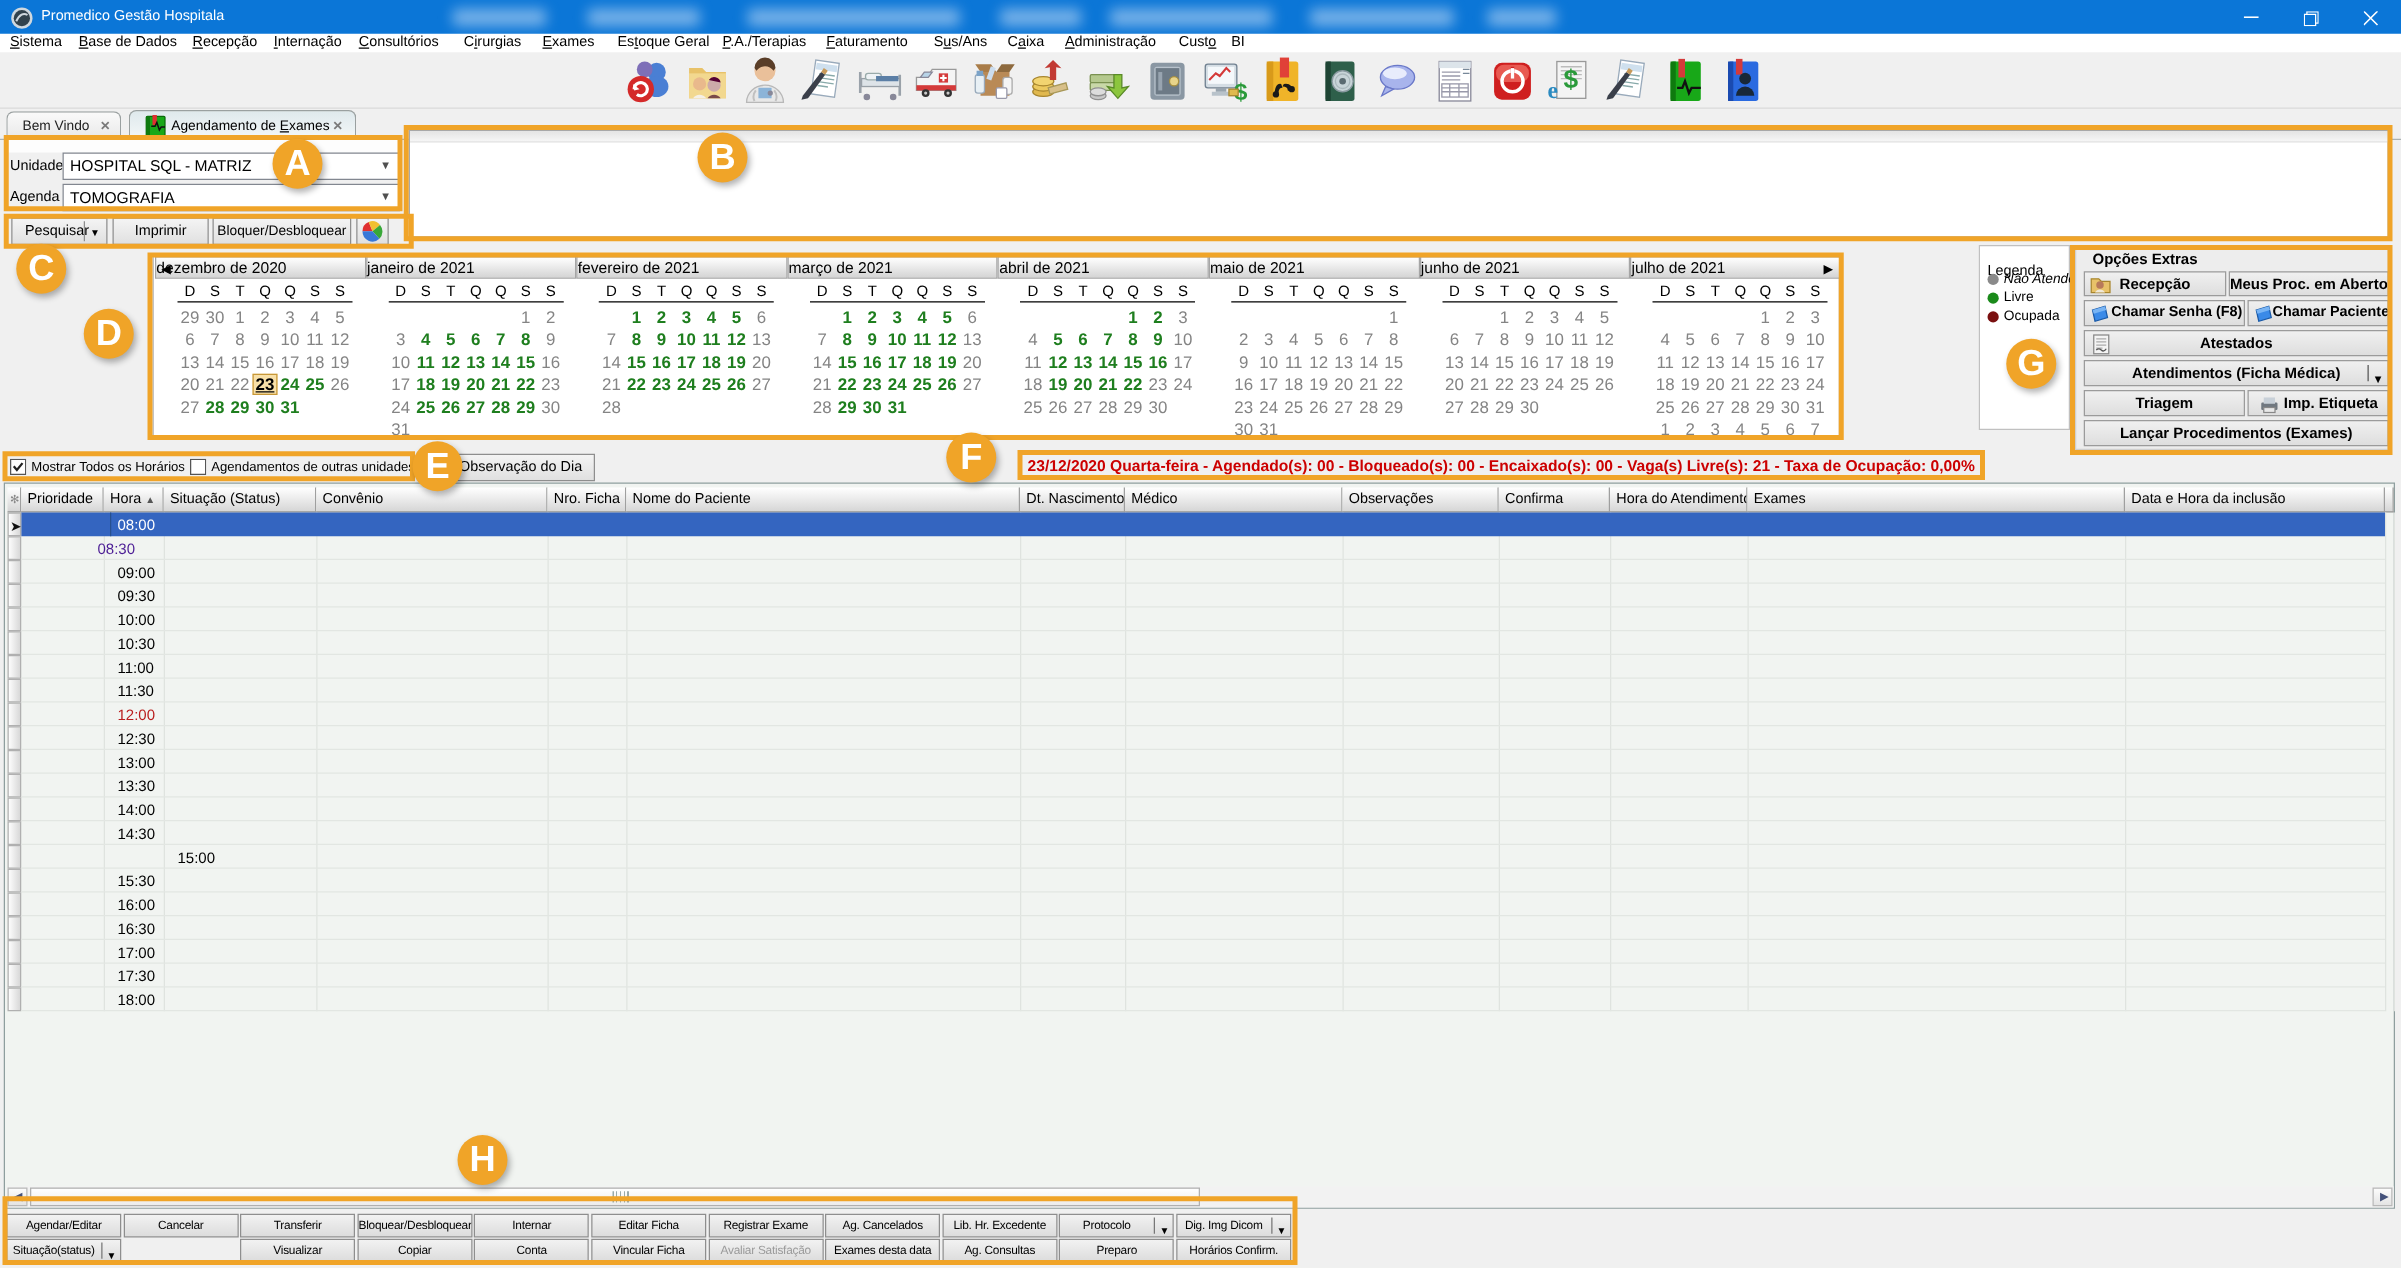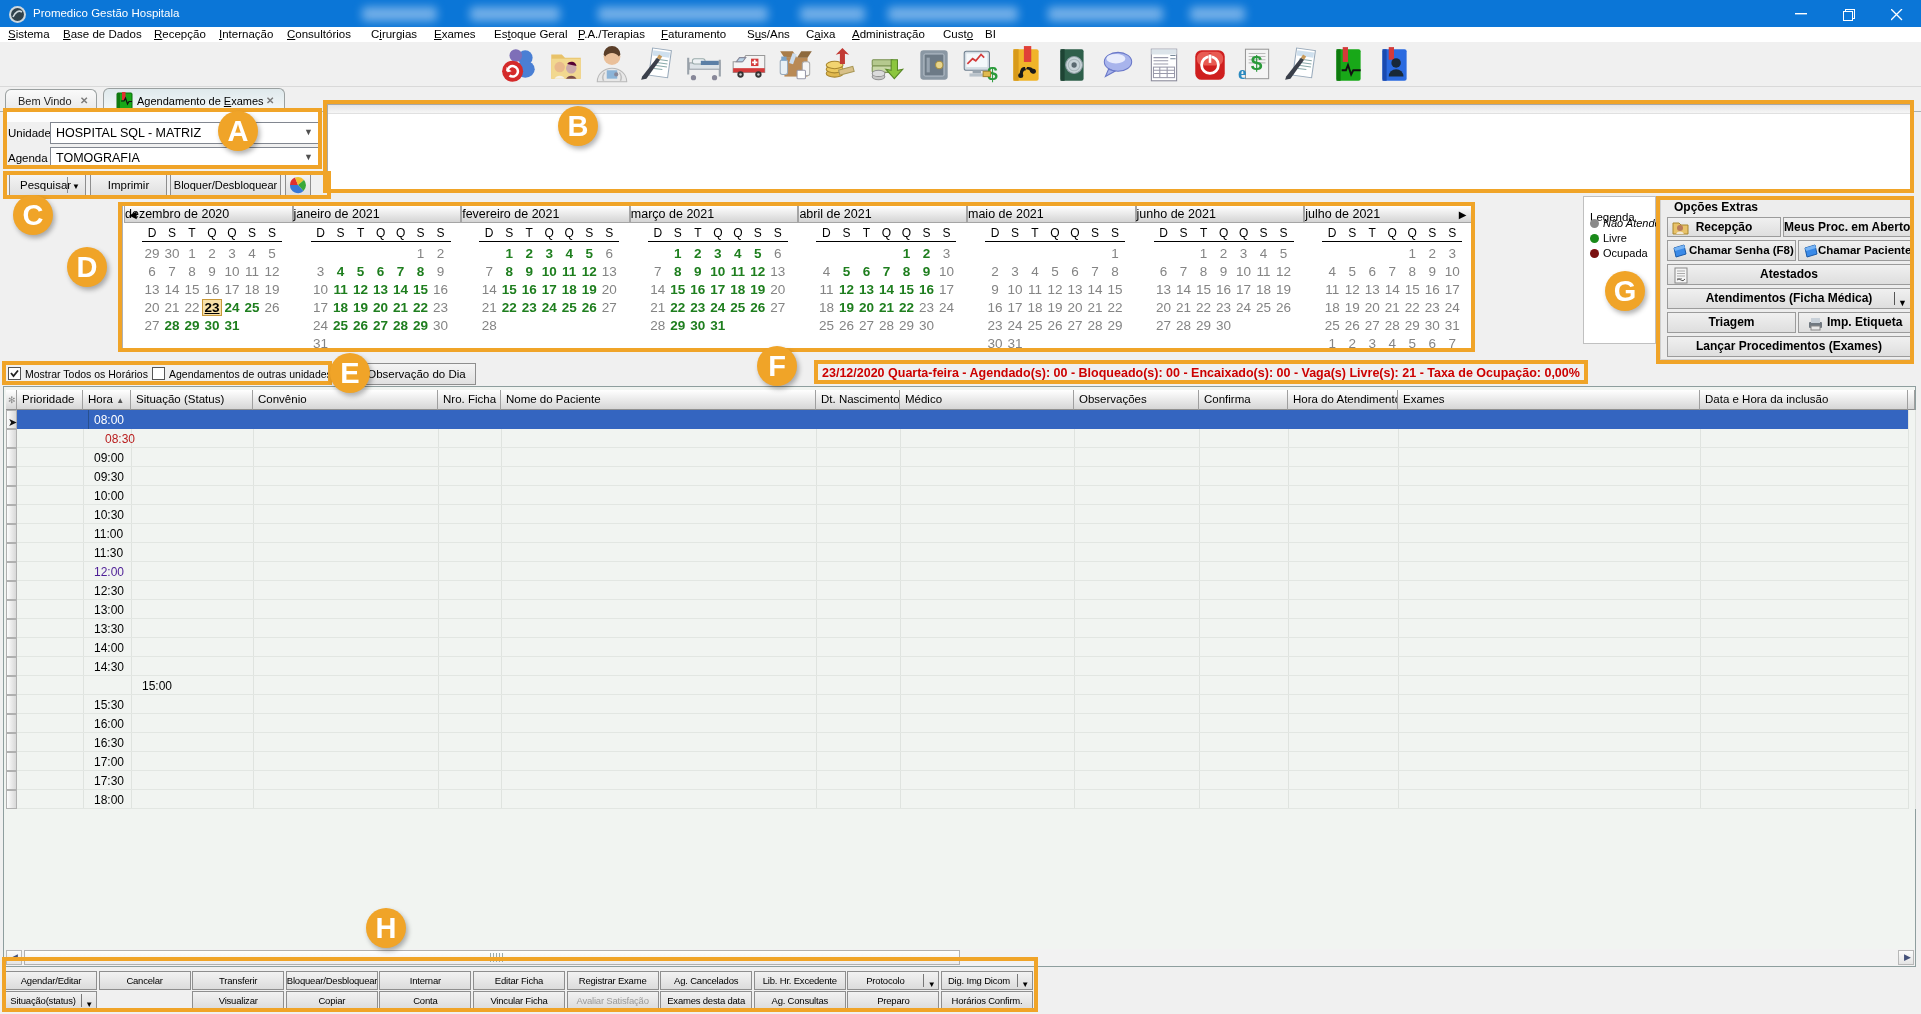--- a/index.html
+++ b/index.html
@@ -680,42 +680,42 @@
 <div style="position:absolute;left:1282px;top:0;width:1px;height:399px;background:#dfe3df;"></div>
 <div style="position:absolute;left:1392px;top:0;width:1px;height:399px;background:#dfe3df;"></div>
 <div style="position:absolute;left:1694px;top:0;width:1px;height:399px;background:#dfe3df;"></div>
 <div style="position:absolute;left:1902px;top:0;width:1px;height:399px;background:#dfe3df;"></div>
 <div style="position:absolute;left:1909px;top:0;width:1px;height:399px;background:#dfe3df;"></div>
 <div style="position:absolute;left:11px;top:0px;width:1891px;height:19px;background:#3465c0;"></div>
 <div style="position:absolute;left:82px;top:0px;width:1px;height:19px;background:#27508f;"></div>
 <div class="ind" style="top:0px;"><span style="position:relative;left:1px;top:1px;font-size:11px;color:#111;">➤</span></div>
 <div style="position:absolute;left:88px;top:3px;font-size:12px;color:#fff;">08:00</div>
 <div class="ind" style="top:19px;"></div>
-<div style="position:absolute;left:99px;top:22px;font-size:12px;color:#b91c1c;">08:30</div>
+<div style="position:absolute;left:72px;top:22px;font-size:12px;color:#4c1d95;">08:30</div>
 <div class="rowline" style="top:19px;left:11px;width:1891px;"></div>
 <div class="ind" style="top:38px;"></div>
 <div style="position:absolute;left:88px;top:41px;font-size:12px;color:#000;">09:00</div>
 <div class="rowline" style="top:38px;left:11px;width:1891px;"></div>
 <div class="ind" style="top:57px;"></div>
 <div style="position:absolute;left:88px;top:60px;font-size:12px;color:#000;">09:30</div>
 <div class="rowline" style="top:57px;left:11px;width:1891px;"></div>
 <div class="ind" style="top:76px;"></div>
 <div style="position:absolute;left:88px;top:79px;font-size:12px;color:#000;">10:00</div>
 <div class="rowline" style="top:76px;left:11px;width:1891px;"></div>
 <div class="ind" style="top:95px;"></div>
 <div style="position:absolute;left:88px;top:98px;font-size:12px;color:#000;">10:30</div>
 <div class="rowline" style="top:95px;left:11px;width:1891px;"></div>
 <div class="ind" style="top:114px;"></div>
 <div style="position:absolute;left:88px;top:117px;font-size:12px;color:#000;">11:00</div>
 <div class="rowline" style="top:114px;left:11px;width:1891px;"></div>
 <div class="ind" style="top:133px;"></div>
 <div style="position:absolute;left:88px;top:136px;font-size:12px;color:#000;">11:30</div>
 <div class="rowline" style="top:133px;left:11px;width:1891px;"></div>
 <div class="ind" style="top:152px;"></div>
-<div style="position:absolute;left:88px;top:155px;font-size:12px;color:#4c1d95;">12:00</div>
+<div style="position:absolute;left:88px;top:155px;font-size:12px;color:#b91c1c;">12:00</div>
 <div class="rowline" style="top:152px;left:11px;width:1891px;"></div>
 <div class="ind" style="top:171px;"></div>
 <div style="position:absolute;left:88px;top:174px;font-size:12px;color:#000;">12:30</div>
 <div class="rowline" style="top:171px;left:11px;width:1891px;"></div>
 <div class="ind" style="top:190px;"></div>
 <div style="position:absolute;left:88px;top:193px;font-size:12px;color:#000;">13:00</div>
 <div class="rowline" style="top:190px;left:11px;width:1891px;"></div>
 <div class="ind" style="top:209px;"></div>
 <div style="position:absolute;left:88px;top:212px;font-size:12px;color:#000;">13:30</div>
 <div class="rowline" style="top:209px;left:11px;width:1891px;"></div>

